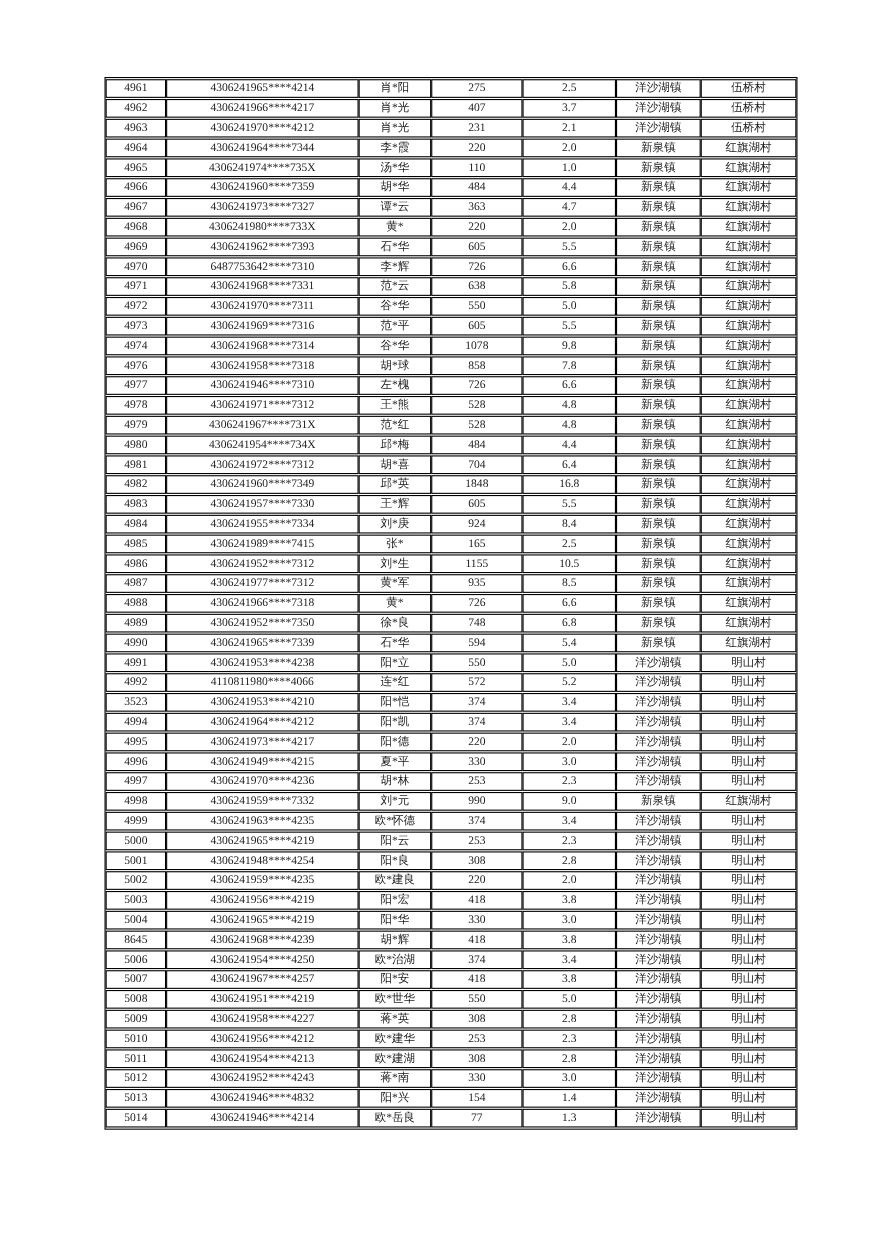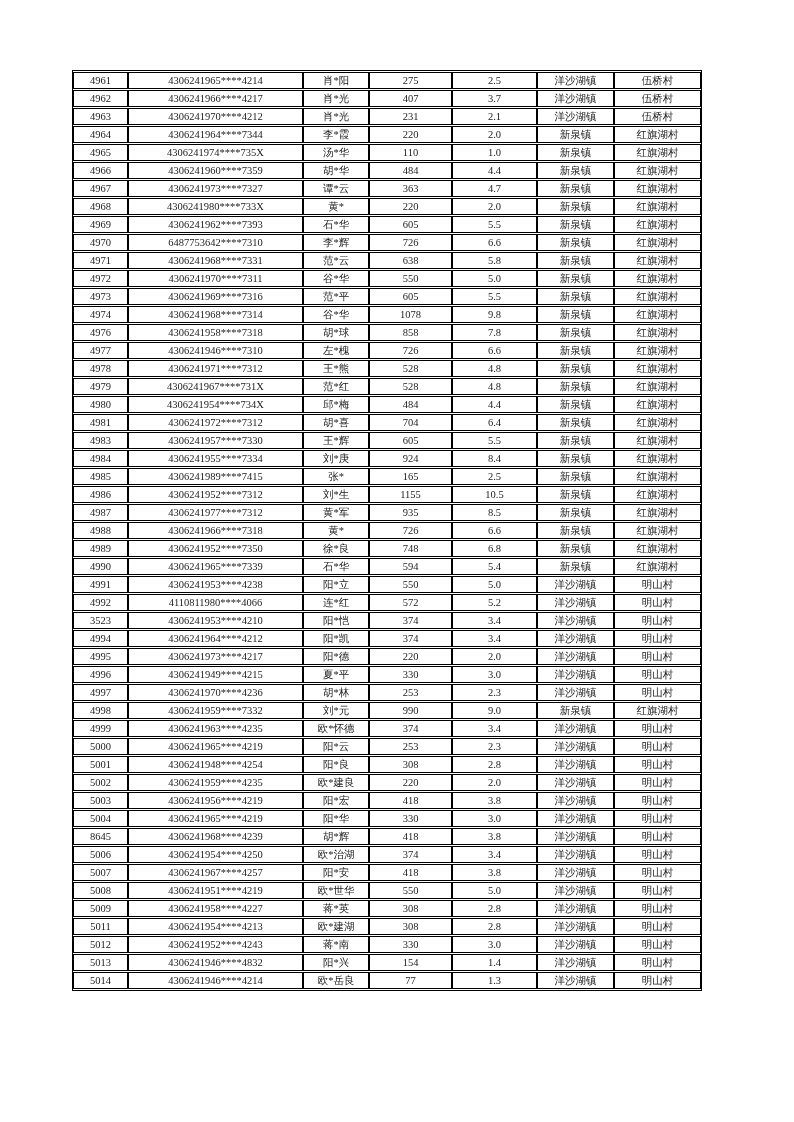--- a/index.html
+++ b/index.html
@@ -16,21 +16,21 @@
   }
   .page {
     position: absolute;
     left: 0; top: 0;
     width: 794px;
     height: 1122px;
     background: #ffffff;
   }
   table.data-table {
     position: absolute;
-    left: 72px;
+    left: 95px;
     top: 70px;
     width: 628px;
     table-layout: fixed;
     border-collapse: separate;
     border-spacing: 0 1px;
     border: 1px solid #000000;
     background: #ffffff;
     font-size: 10.5px;
     color: #1c1c1c;
   }
@@ -242,20 +242,29 @@
         <tr>
           <td>4981</td>
           <td>4306241972****7312</td>
           <td>胡*喜</td>
           <td>704</td>
           <td>6.4</td>
           <td>新泉镇</td>
           <td>红旗湖村</td>
         </tr>
         <tr>
+          <td>4982</td>
+          <td>4306241960****7349</td>
+          <td>邱*英</td>
+          <td>1848</td>
+          <td>16.8</td>
+          <td>新泉镇</td>
+          <td>红旗湖村</td>
+        </tr>
+        <tr>
           <td>4983</td>
           <td>4306241957****7330</td>
           <td>王*辉</td>
           <td>605</td>
           <td>5.5</td>
           <td>新泉镇</td>
           <td>红旗湖村</td>
         </tr>
         <tr>
           <td>4984</td>
@@ -485,20 +494,29 @@
         <tr>
           <td>5009</td>
           <td>4306241958****4227</td>
           <td>蒋*英</td>
           <td>308</td>
           <td>2.8</td>
           <td>洋沙湖镇</td>
           <td>明山村</td>
         </tr>
         <tr>
+          <td>5010</td>
+          <td>4306241956****4212</td>
+          <td>欧*建华</td>
+          <td>253</td>
+          <td>2.3</td>
+          <td>洋沙湖镇</td>
+          <td>明山村</td>
+        </tr>
+        <tr>
           <td>5011</td>
           <td>4306241954****4213</td>
           <td>欧*建湖</td>
           <td>308</td>
           <td>2.8</td>
           <td>洋沙湖镇</td>
           <td>明山村</td>
         </tr>
         <tr>
           <td>5012</td>

